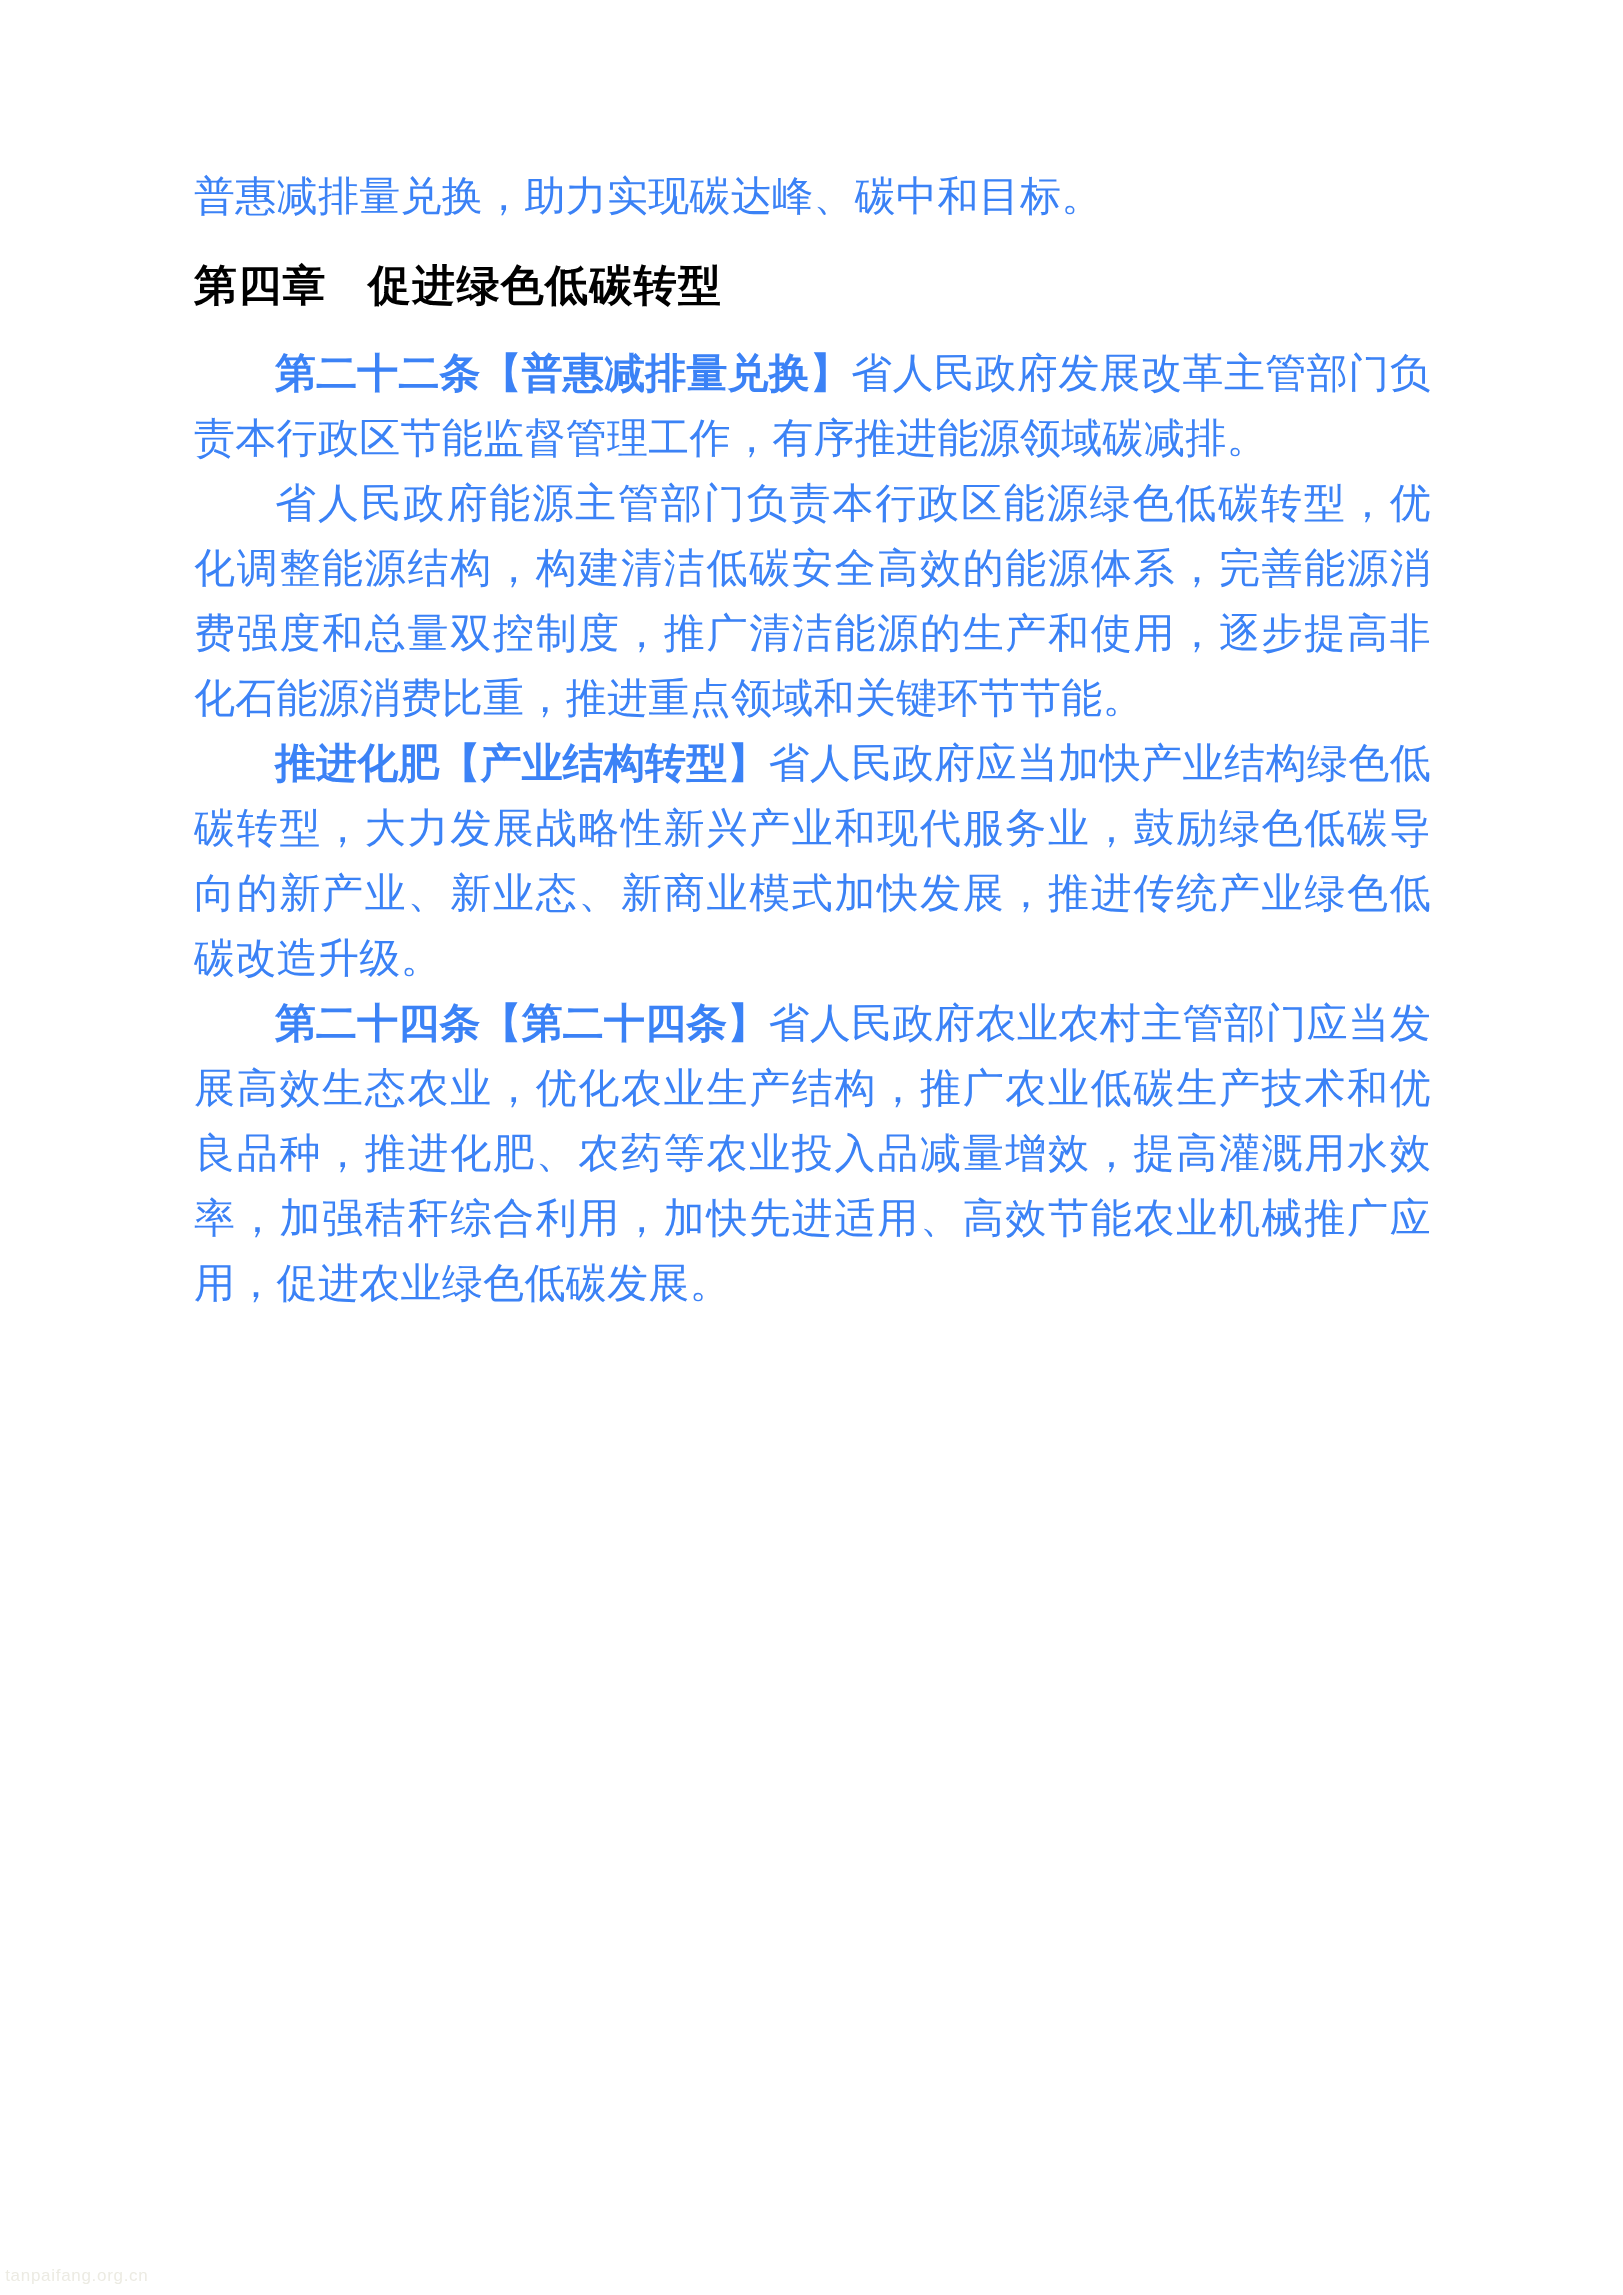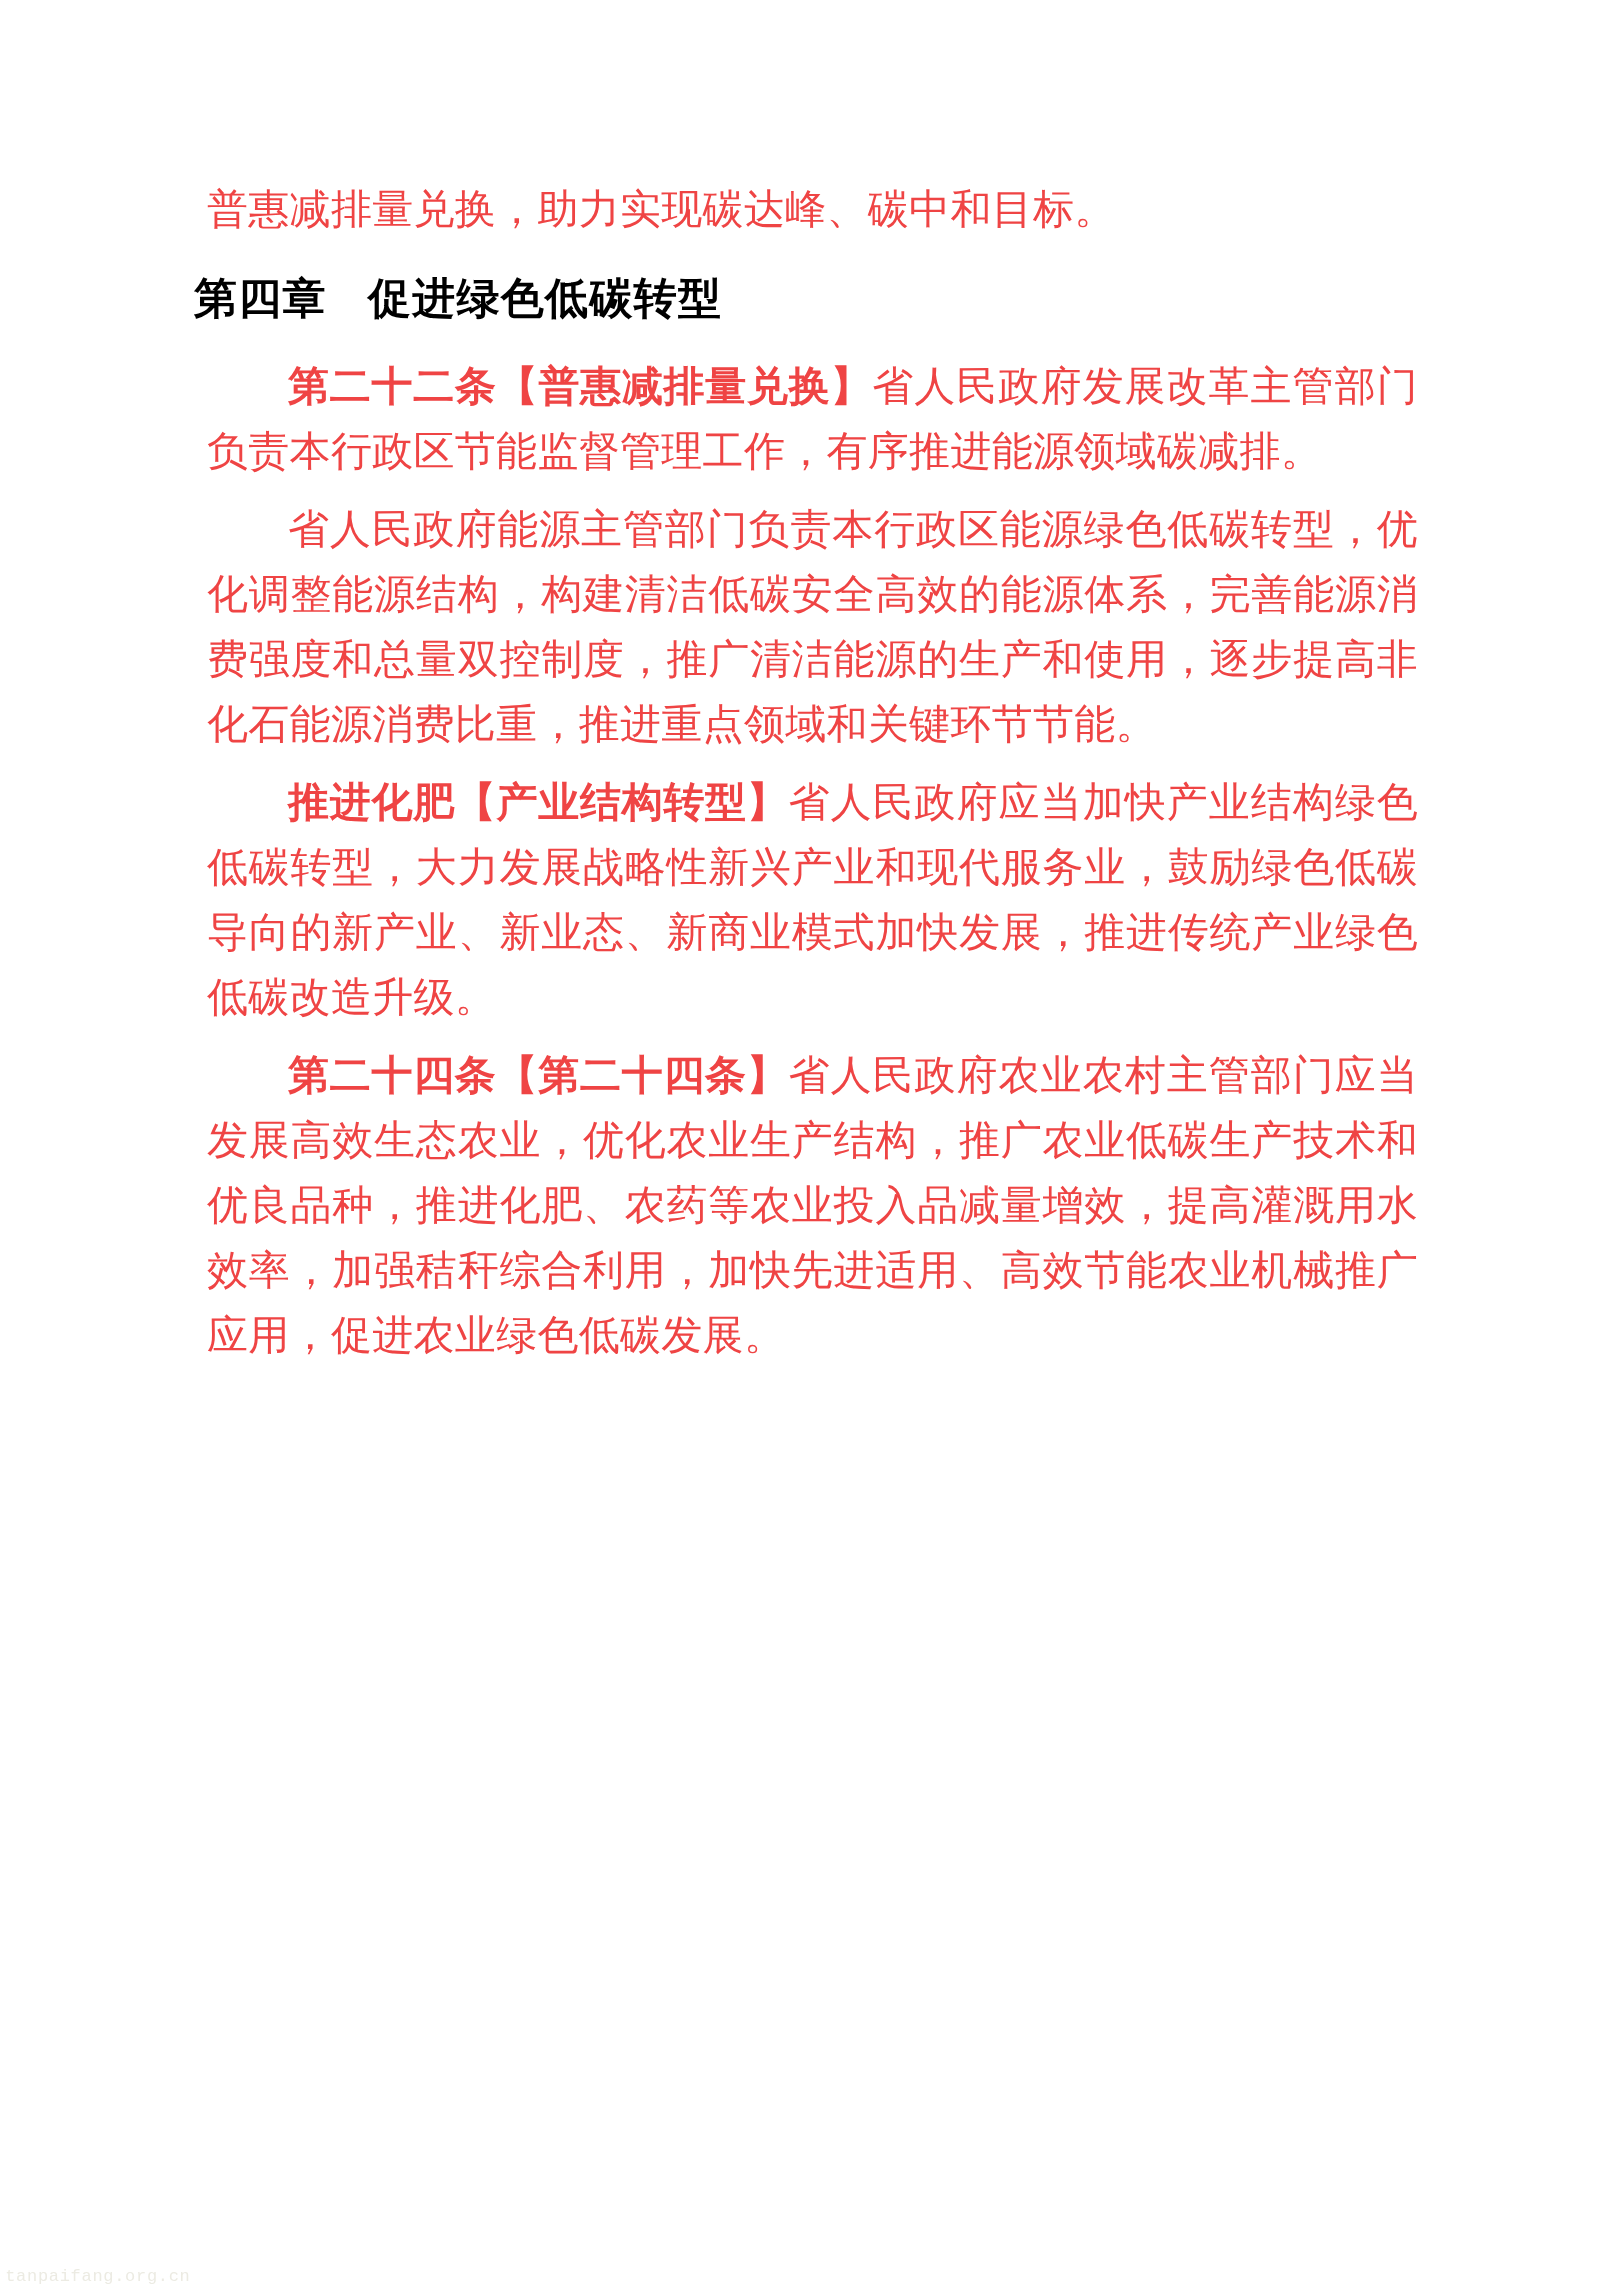--- a/index.html
+++ b/index.html
@@ -23,22 +23,22 @@
     top: 164px;
     width: 1237px;
   }
   
   .para {
     font-size: 41px;
     line-height: 65px;
     text-align: justify;
     text-justify: inter-ideograph;
     letter-spacing: 0.3px;
-    margin: 13px;
-    color: #ef4444;
+    margin: 0;
+    color: #3b82f6;
     font-family: "Liberation Serif", "DejaVu Serif", serif;
   }
   .para.indent {
     text-indent: 81px;
   }
   .para + .para {
     margin-top: 0;
   }
   
   .chapter-heading {
@@ -60,21 +60,21 @@
     font-weight: bold;
     font-family: "Liberation Sans", "DejaVu Sans", sans-serif;
     letter-spacing: 0;
   }
   .watermark {
     position: absolute;
     left: 5.2px;
     bottom: 9.2px;
     font-size: 17px;
     color: #ecebe3;
-    font-family: Liberation Mono, monospace;
+    font-family: Liberation Sans, sans-serif;
     letter-spacing: 0.7px;
     user-select: none;
   }
 </style>
 </head>
 <body>
 
 <div class="page">
 
   <div class="content">

